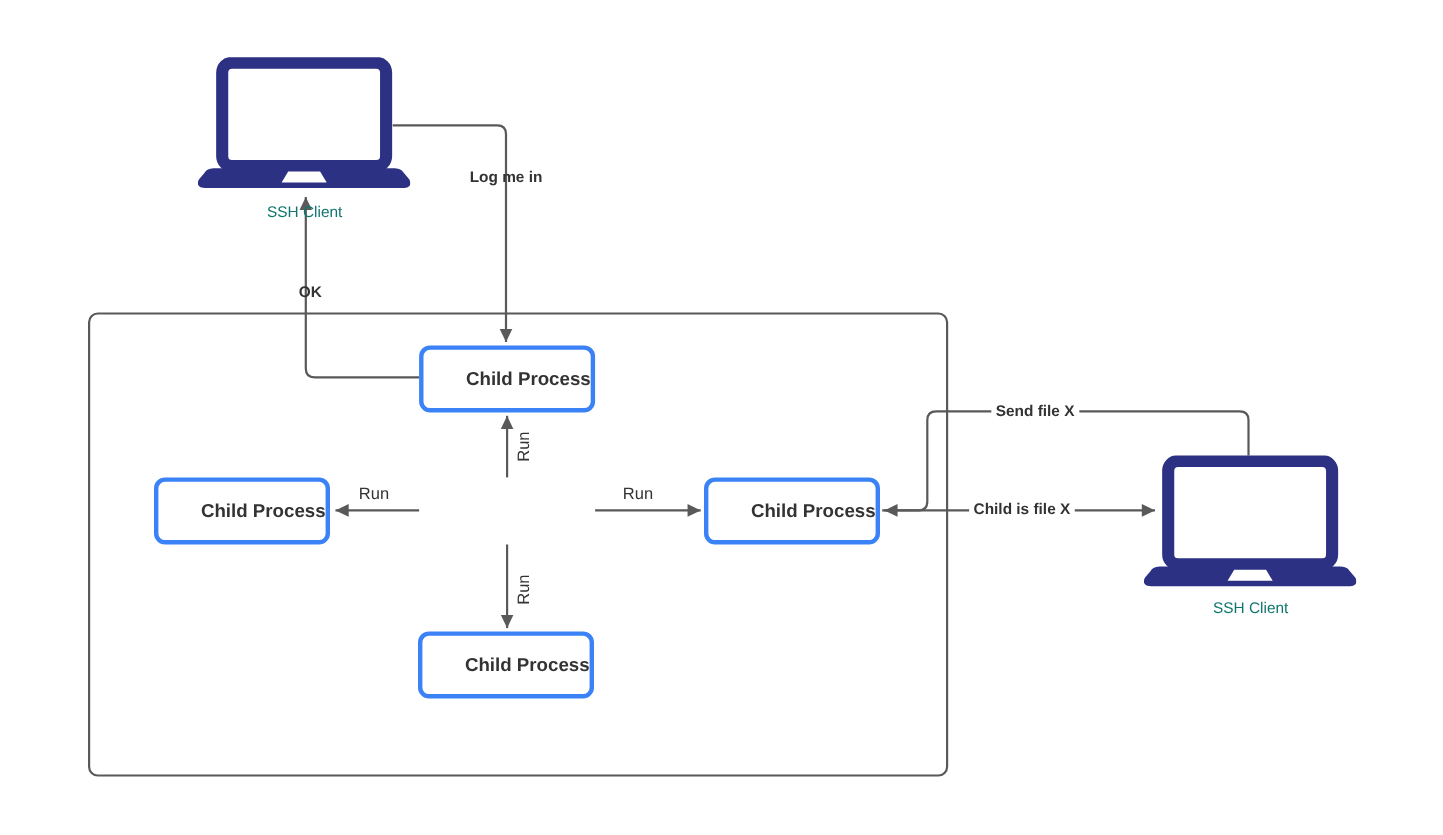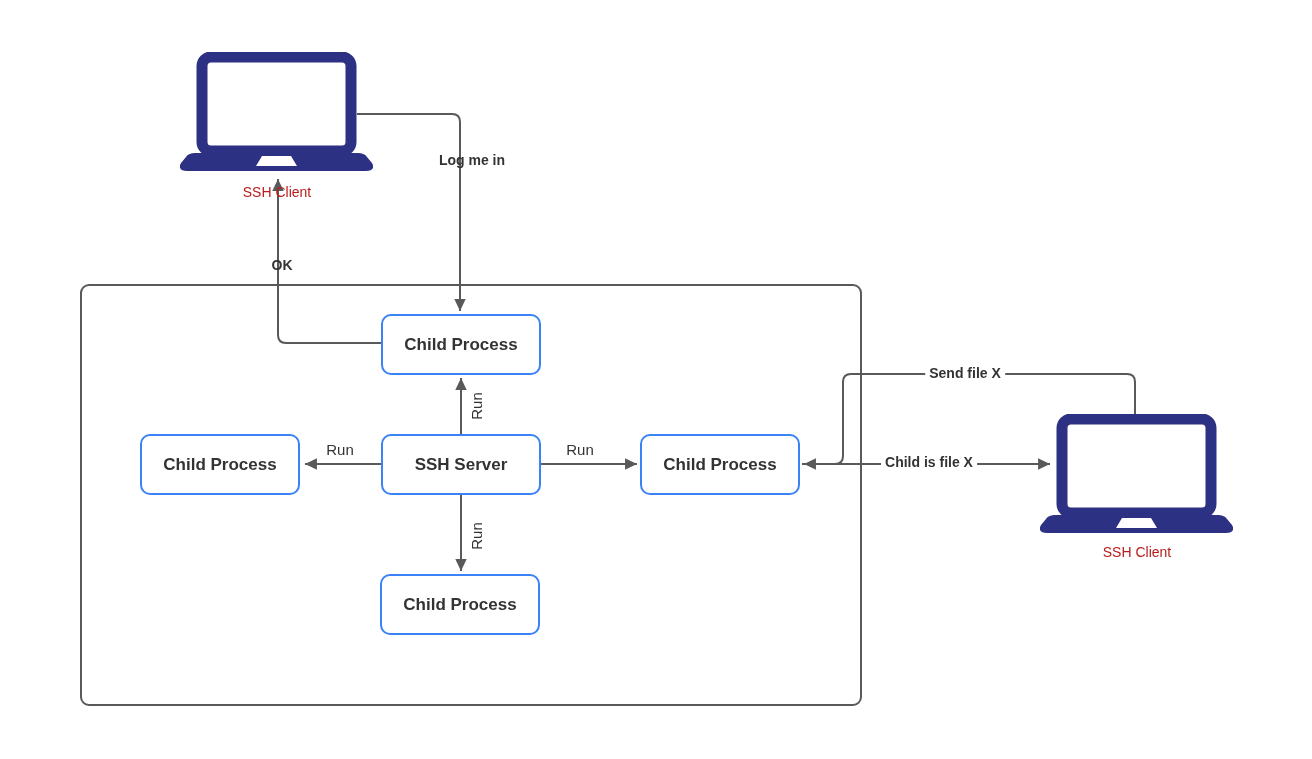--- a/index.html
+++ b/index.html
@@ -7,40 +7,40 @@
     position:relative;width:1312px;height:759px;background:#ffffff;
     font-family:"Liberation Sans",sans-serif;overflow:hidden;
   }
   #wires{position:absolute;left:0;top:0;width:1312px;height:759px;}
   .container-box{
     position:absolute;left:80px;top:284px;width:778px;height:418px;
     border:2px solid #595959;border-radius:9px;background:transparent;
   }
   .node{
     position:absolute;width:160px;height:61px;box-sizing:border-box;
-    border:2px solid #3b82f6;border-radius:10px;background:#ffffff;
-    display:flex;align-items:center;justify-content:center;
+    border:4px solid #3b82f6;border-radius:10px;background:#ffffff;
+    display:flex;align-items:center;justify-content:flex-end;
     font-weight:bold;font-size:17px;color:#333333;white-space:nowrap;
   }
   .node.child-top{left:381px;top:314px;}
   .node.child-left{left:140px;top:434px;}
   .node.ssh-server{left:381px;top:434px;}
   .node.child-right{left:640px;top:434px;}
   .node.child-bottom{left:380px;top:574px;}
   .edge-label{
     position:absolute;transform:translate(-50%,-50%);
     font-weight:bold;font-size:14px;color:#333333;white-space:nowrap;
     line-height:1.1;
   }
   .edge-label.onwire{background:#ffffff;padding:1px 4px;}
   .edge-label.run{font-weight:normal;font-size:15px;}
   .edge-label.vert{transform:translate(-50%,-50%) rotate(-90deg);}
   .client-label{
     position:absolute;transform:translate(-50%,-50%);
-    font-size:14px;color:#b91c1c;white-space:nowrap;text-align:right;
+    font-size:14px;color:#0f766e;white-space:nowrap;text-align:right;
   }
   .laptop{position:absolute;width:193px;height:121px;}
   .laptop.left{left:180px;top:52px;}
   .laptop.right{left:1040px;top:414px;}
 </style>
 </head>
 <body>
 
 <div id="stage">
 
@@ -63,37 +63,34 @@
       <path d="M1135,414 L1135,382 Q1135,374 1127,374 L851,374 Q843,374 843,382 L843,456 Q843,464 835,464 L804,464" marker-end="url(#arr)"></path>
     </g>
   </svg>
 
   <div class="node child-top">
     <span>Child Process</span>
   </div>
   <div class="node child-left">
     <span>Child Process</span>
   </div>
-  <div class="node ssh-server">
-    <span>SSH Server</span>
-  </div>
   <div class="node child-right">
     <span>Child Process</span>
   </div>
   <div class="node child-bottom">
     <span>Child Process</span>
   </div>
 
-  <div class="edge-label" style="left:460px;top:161px;margin-left:12px;">Log me in</div>
+  <div class="edge-label" style="left:460px;top:161px;">Log me in</div>
   <div class="edge-label" style="left:282px;top:266px;">OK</div>
   <div class="edge-label run vert" style="left:477px;top:406px;">Run</div>
   <div class="edge-label run" style="left:340px;top:450px;">Run</div>
   <div class="edge-label run" style="left:580px;top:450px;">Run</div>
   <div class="edge-label run vert" style="left:477px;top:536px;">Run</div>
-  <div class="edge-label onwire" style="left:941px;top:374px;margin-left:24px;">Send file X</div>
+  <div class="edge-label onwire" style="left:941px;top:374px;">Send file X</div>
   <div class="edge-label onwire" style="left:929px;top:463px;">Child is file X</div>
 
   <svg class="laptop left" viewBox="0 0 193 121" xmlns="http://www.w3.org/2000/svg">
     <rect x="22" y="5" width="149" height="94" rx="9" fill="#ffffff" stroke="#2d3184" stroke-width="11"></rect>
     <path d="M16,101 L177,101 C182,101 185,102 187,105 L192,111 C195,116 192,119 186,119 L7,119 C1,119 -2,116 1,111 L6,105 C8,102 11,101 16,101 Z" fill="#2d3184"></path>
     <path d="M82,104 L111,104 L117,114 L76,114 Z" fill="#ffffff"></path>
   </svg>
   <div class="client-label" style="left:277px;top:192px;">SSH Client</div>
 
   <svg class="laptop right" viewBox="0 0 193 121" xmlns="http://www.w3.org/2000/svg">

